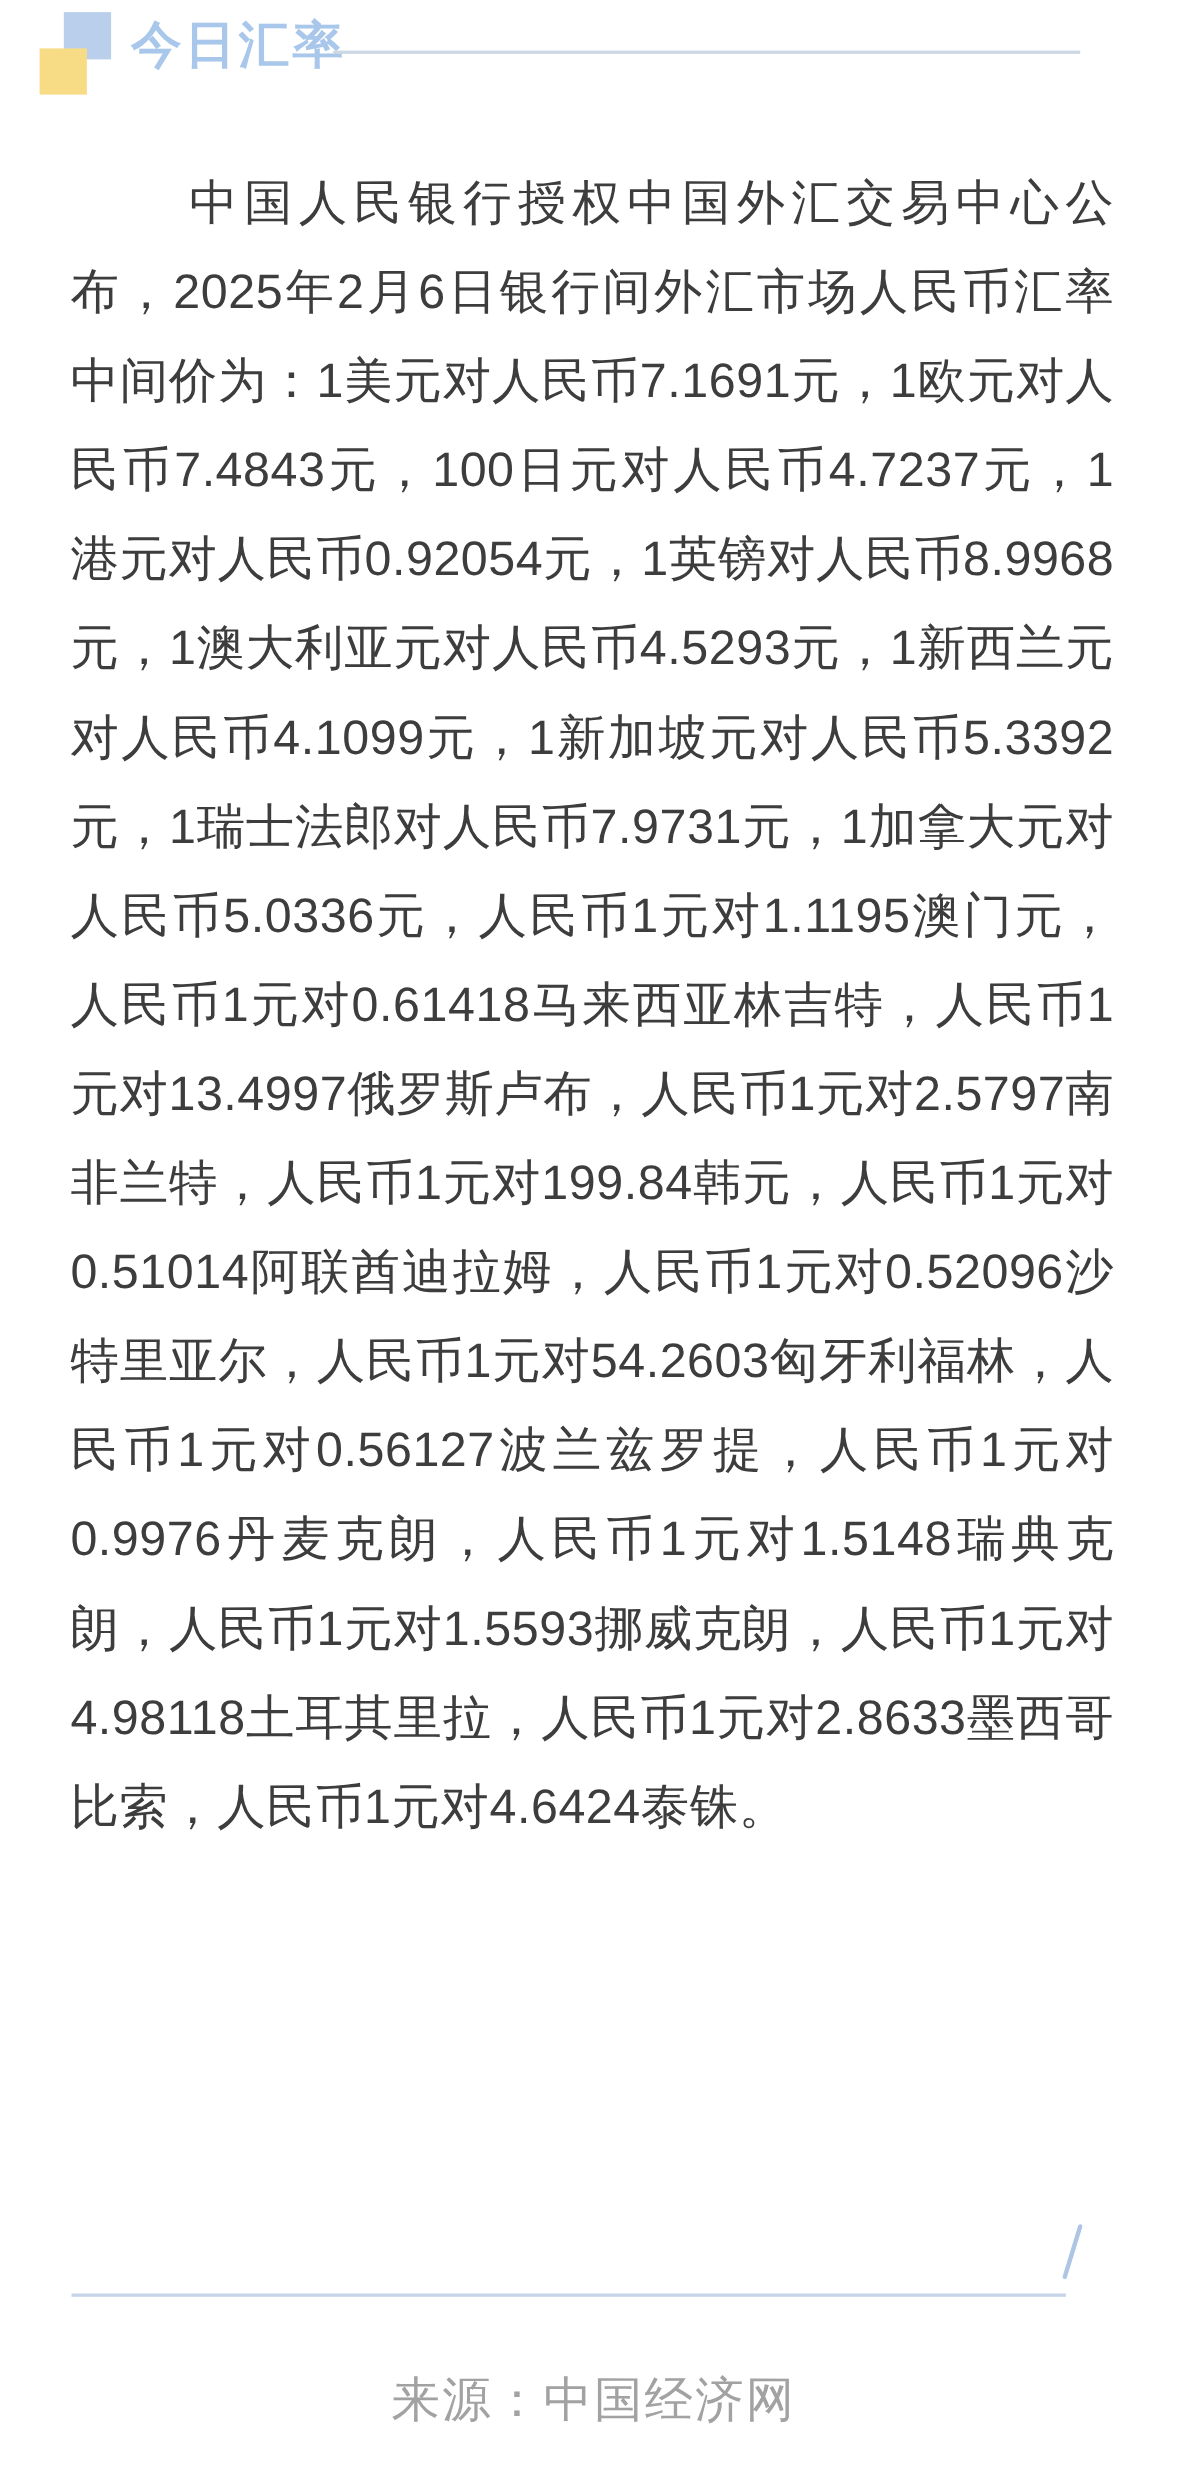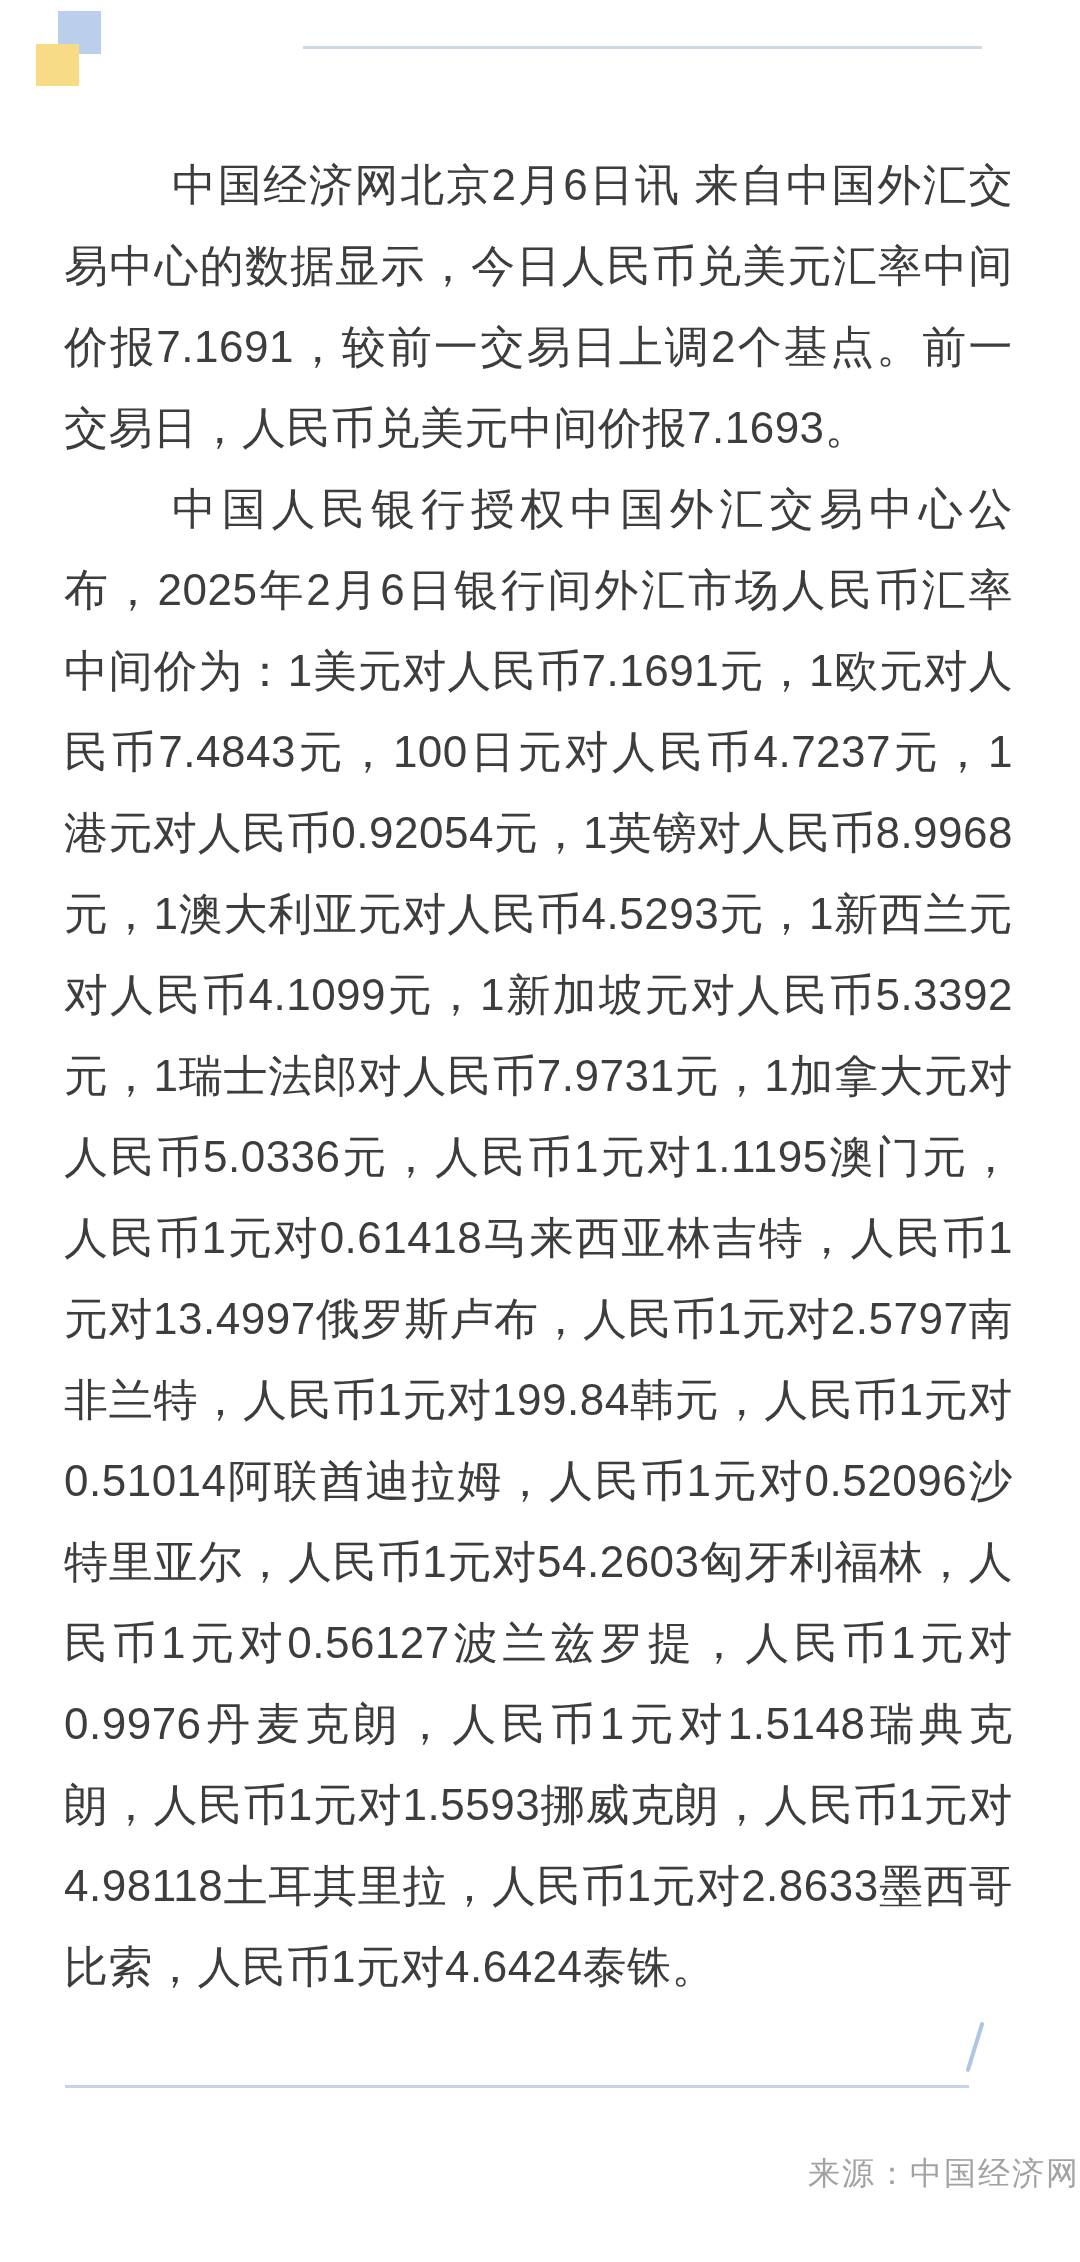--- a/index.html
+++ b/index.html
@@ -74,38 +74,38 @@
     transform: rotate(17deg);
   }
   .footer-divider {
     position: absolute; left: 65px; top: 2085px;
     width: 904px; height: 3px;
     background: var(--divider);
   }
   .source-label {
     position: absolute; left: 0; top: 2152px;
     width: 1080px;
-    text-align: right;
-    font-size: 32px;
+    text-align: center;
+    font-size: 44px;
     letter-spacing: 2px;
     color: var(--source_text);
   }
 </style>
 </head>
 <body>
 
 <header class="header">
   <div class="sq-blue"></div>
   <div class="sq-yellow"></div>
+  <h1 class="page-title">今日汇率</h1>
   <div class="header-line"></div>
 </header>
 
 <main class="article">
 
-<p><span>中国经济网北京2月6日讯 来自中国外汇交易中心的数据显示，今日人民币兑美元汇率中间价报7.1691，较前一交易日上调2个基点。前一交易日，人民币兑美元中间价报7.1693。</span></p>
     <p><span>中国人民银行授权中国外汇交易中心公布，2025年2月6日银行间外汇市场人民币汇率中间价为：</span><span class="bold">1美元对人民币7.1691元，</span><span>1欧元对人民币7.4843元，100日元对人民币4.7237元，1港元对人民币0.92054元，1英镑对人民币8.9968元，1澳大利亚元对人民币4.5293元，1新西兰元对人民币4.1099元，1新加坡元对人民币5.3392元，1瑞士法郎对人民币7.9731元，1加拿大元对人民币5.0336元，人民币1元对1.1195澳门元，人民币1元对0.61418马来西亚林吉特，人民币1元对13.4997俄罗斯卢布，人民币1元对2.5797南非兰特，人民币1元对199.84韩元，人民币1元对0.51014阿联酋迪拉姆，人民币1元对0.52096沙特里亚尔，人民币1元对54.2603匈牙利福林，人民币1元对0.56127波兰兹罗提，人民币1元对0.9976丹麦克朗，人民币1元对1.5148瑞典克朗，人民币1元对1.5593挪威克朗，人民币1元对4.98118土耳其里拉，人民币1元对2.8633墨西哥比索，人民币1元对4.6424泰铢。</span></p>
   </main>
 
 <footer>
   <div class="slash-decor"></div>
   <div class="footer-divider"></div>
   <div class="source-label">来源：中国经济网</div>
 </footer>
 
 </body></html>

